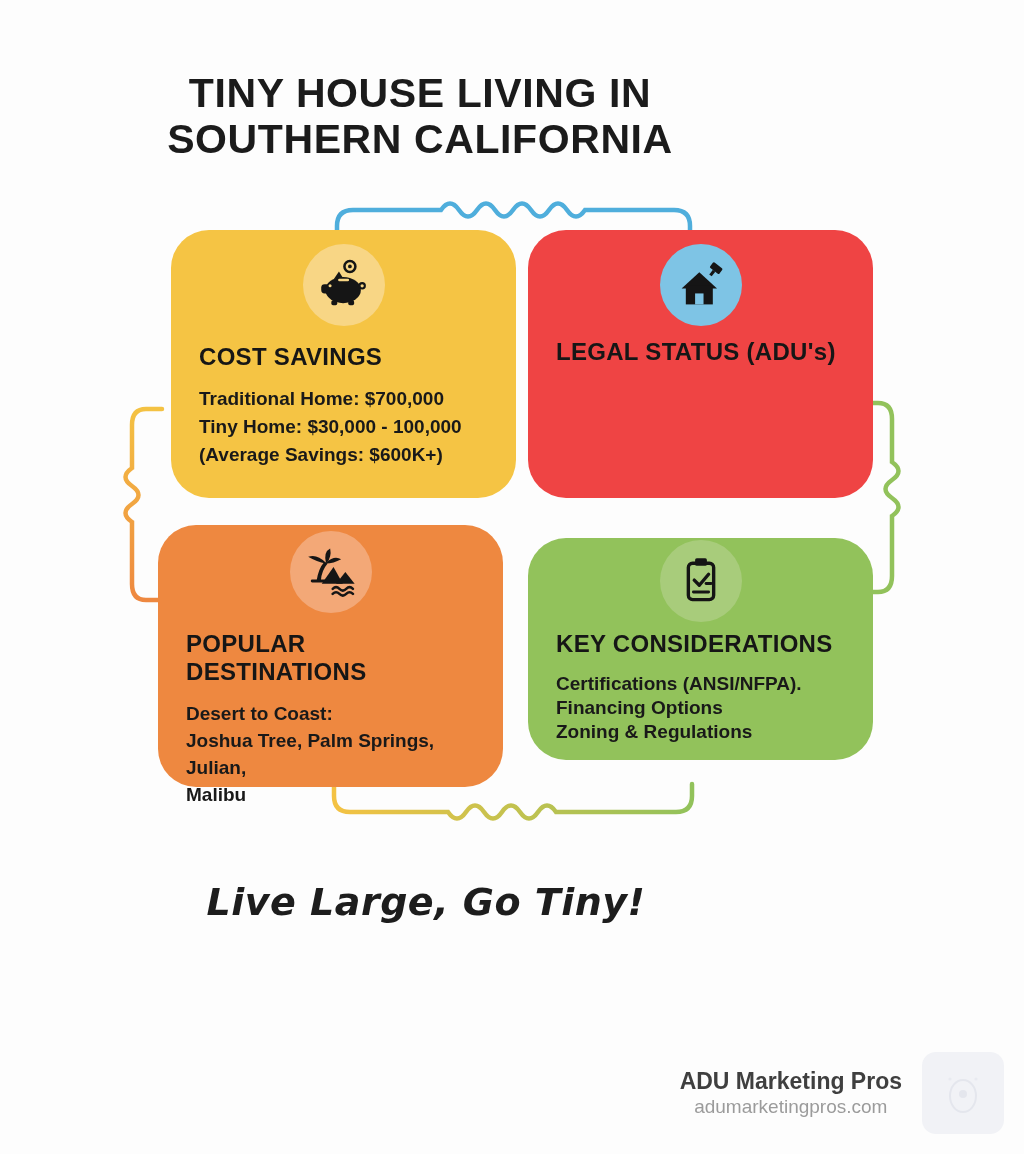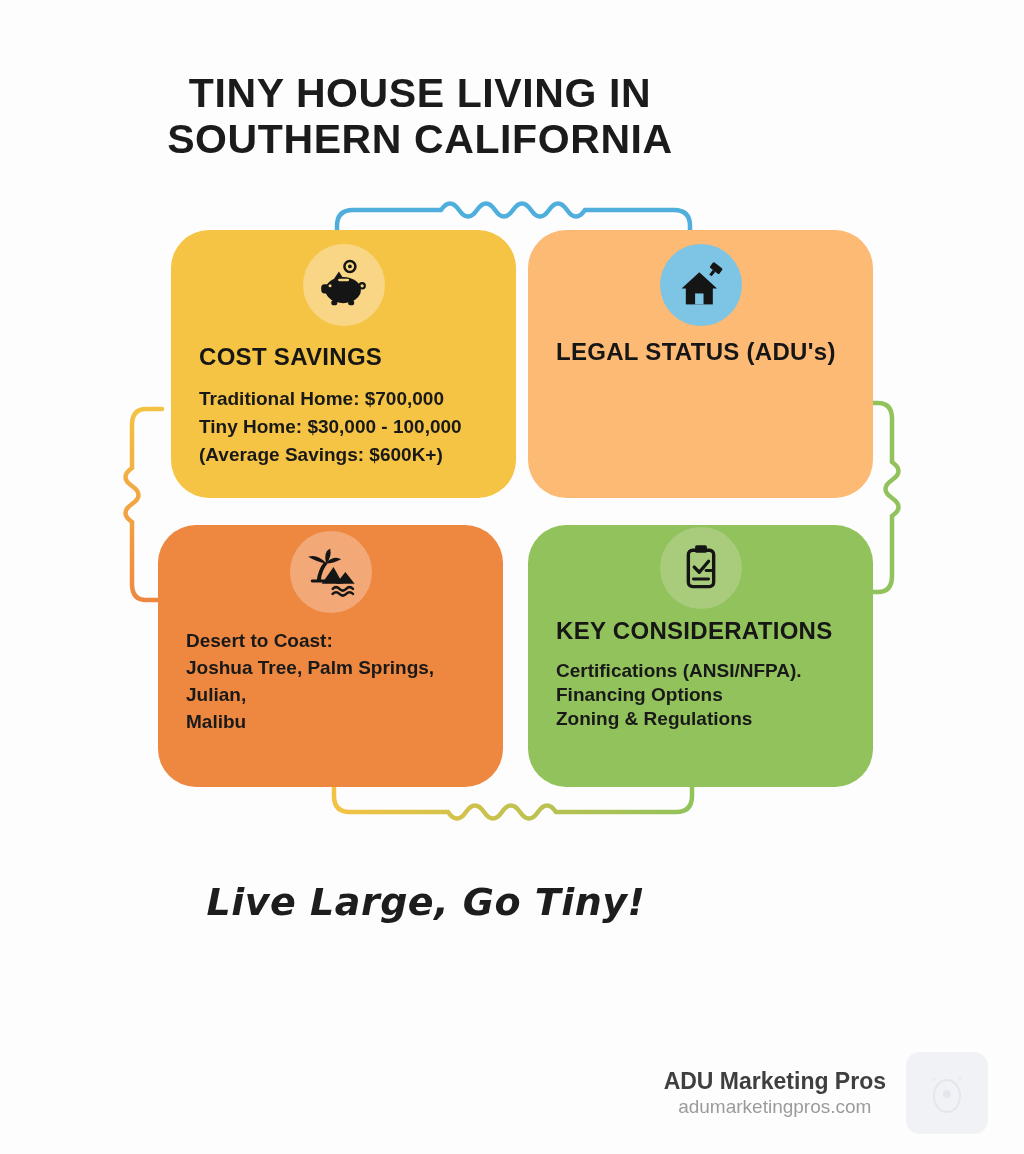--- a/index.html
+++ b/index.html
@@ -13,21 +13,21 @@
     text-align:center;font-size:41px;font-weight:bold;line-height:46px;
     letter-spacing:.6px;color:#1B1B1B;white-space:pre-line;margin:0;
   }
   
   .connectors{position:absolute;left:0;top:0;}
   
   .card{position:absolute;width:345px;border-radius:38px;}
   .card-cost {left:164px;top:230px;height:268px;margin-left:7px;}
   .card-legal{left:528px;top:230px;height:268px;}
   .card-dest {left:158px;top:525px;height:262px;}
-  .card-key  {left:528px;top:525px;height:262px;}
+  .card-key  {left:528px;top:538px;height:222px;}
   .icon-circle{
     width:82px;height:82px;border-radius:50%;
     margin:14px auto 0;display:flex;align-items:center;justify-content:center;
   }
   .card-dest .icon-circle{margin-top:6px;}
   .card-key  .icon-circle{margin-top:2px;}
   .card-title{
     margin:17px 28px 0;font-size:24px;font-weight:bold;
     letter-spacing:.3px;color:#161616;
   }
@@ -41,21 +41,21 @@
   .card-key   .card-body{}
   .card-key   .card-body .ln{line-height:24px;}
   
   .tagline{
     position:absolute;top:880px;left:0;width:852px;text-align:center;
     font-family:"DejaVu Sans",sans-serif;font-style:italic;font-weight:bold;
     font-size:38px;color:#1D1D1D;letter-spacing:.5px;
   }
   
   .footer{
-    position:absolute;top:1052px;right:36px;height:82px;
+    position:absolute;top:1052px;right:20px;height:82px;
     display:flex;align-items:center;gap:20px;
   }
   .footer-text{text-align:center;}
   .footer-brand{font-size:23px;font-weight:bold;color:#3F3F3F;line-height:27px;}
   .footer-domain{font-size:19px;color:#9B9B9B;line-height:23px;}
   .logo-box{
     width:82px;height:82px;border-radius:14px;
     display:flex;align-items:center;justify-content:center;
   }
 </style>
@@ -100,21 +100,21 @@
       </svg>
     </div>
     <div class="card-title">COST SAVINGS</div>
     <div class="card-body">
       <div class="ln">Traditional Home: $700,000</div>
       <div class="ln">Tiny Home: $30,000 - 100,000</div>
       <div class="ln">(Average Savings: $600K+)</div>
     </div>
   </div>
 
-  <div class="card card-legal" style="background: #fdba74;">
+  <div class="card card-legal" style="background: #ef4444;">
     <div class="icon-circle" style="background: rgb(126, 196, 229);">
       <svg width="54" height="54" viewBox="0 0 64 64">
         <polygon points="9,36 30,17 51,36" fill="#151515"></polygon>
         <rect x="14" y="33" width="32" height="22" fill="#151515"></rect>
         <rect x="25" y="42" width="10" height="13" fill="#7EC4E5"></rect>
         <g transform="rotate(38 50 12)">
           <rect x="43" y="8" width="14" height="8" rx="1.5" fill="#151515"></rect>
           <rect x="48.2" y="16" width="3.6" height="7" fill="#151515"></rect>
         </g>
       </svg>
@@ -129,20 +129,21 @@
         <path d="M26 21 Q15 10 5 14 Q15 20 26 22 Z" fill="#151515"></path>
         <path d="M26 21 Q23 8 31 4 Q33 14 27 21 Z" fill="#151515"></path>
         <path d="M26 21 Q36 12 44 17 Q35 22 26 22 Z" fill="#151515"></path>
         <rect x="8" y="41" width="23" height="3.4" rx="1.7" fill="#151515"></rect>
         <polygon points="21,46 35,26 46,46" fill="#151515"></polygon>
         <polygon points="38,46 49,32 60,46" fill="#151515"></polygon>
         <path d="M34 52 q4 -4 8 0 t8 0 t8 0" stroke="#151515" stroke-width="3" fill="none" stroke-linecap="round"></path>
         <path d="M34 58 q4 -4 8 0 t8 0 t8 0" stroke="#151515" stroke-width="3" fill="none" stroke-linecap="round"></path>
       </svg>
     </div>
+    <div class="card-title">POPULAR DESTINATIONS</div>
     <div class="card-body">
       <div class="ln">Desert to Coast:</div>
       <div class="ln">Joshua Tree, Palm Springs, Julian,</div>
       <div class="ln">Malibu</div>
     </div>
   </div>
 
   <div class="card card-key" style="background: rgb(146, 194, 91);">
     <div class="icon-circle" style="background: rgb(168, 204, 123);">
       <svg width="54" height="54" viewBox="0 0 64 64">

